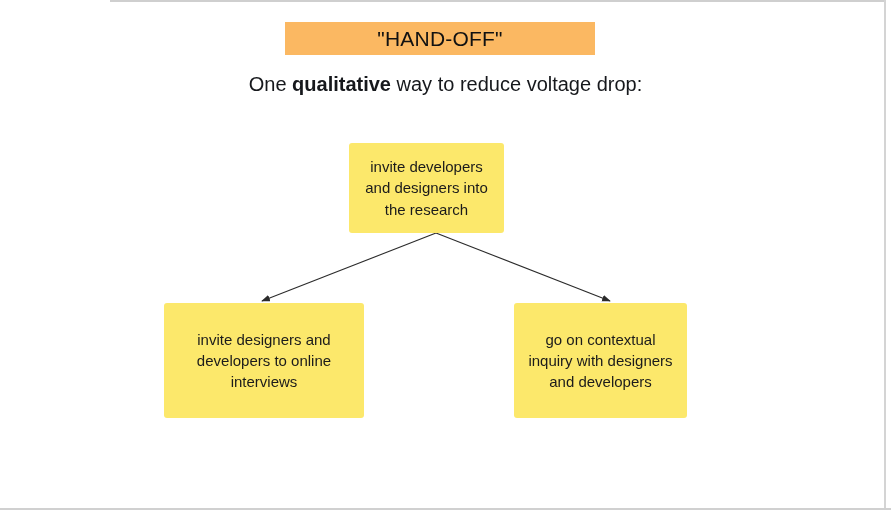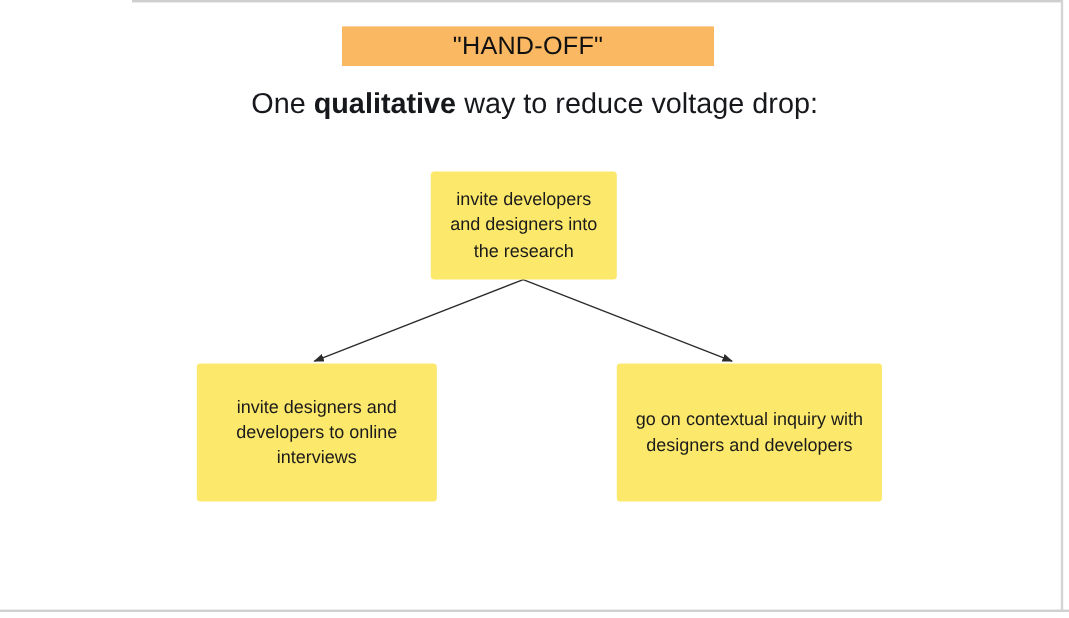--- a/index.html
+++ b/index.html
@@ -64,21 +64,21 @@
     white-space: nowrap;
   }
 
   
   .subtitle {
     position: absolute;
     left: 0px;
     top: 71px;
     width: 891px;
     text-align: center;
-    font-size: 24px;
+    font-size: 20px;
     color: #16181c;
     line-height: 1.3;
   }
   .subtitle .em {
     font-weight: bold;
   }
 
   
   .diagram {
     position: absolute;
@@ -104,35 +104,35 @@
     box-sizing: border-box;
     padding: 6px 10px;
   }
   .node-text {
     font-size: 15px;
     line-height: 1.42;
     color: #1b1b1b;
     text-align: center;
   }
   .node-root {
-    left: 359px;
+    left: 349px;
     top: 143px;
     width: 155px;
     height: 90px;
   }
   .node-left {
     left: 164px;
     top: 303px;
     width: 200px;
     height: 115px;
   }
   .node-right {
     left: 514px;
     top: 303px;
-    width: 221px;
+    width: 173px;
     height: 115px;
   }
 </style>
 </head>
 <body>
 
 <div class="slide-canvas">
 
   <div class="frame-top-rule"></div>
   <div class="frame-right-rule"></div>

